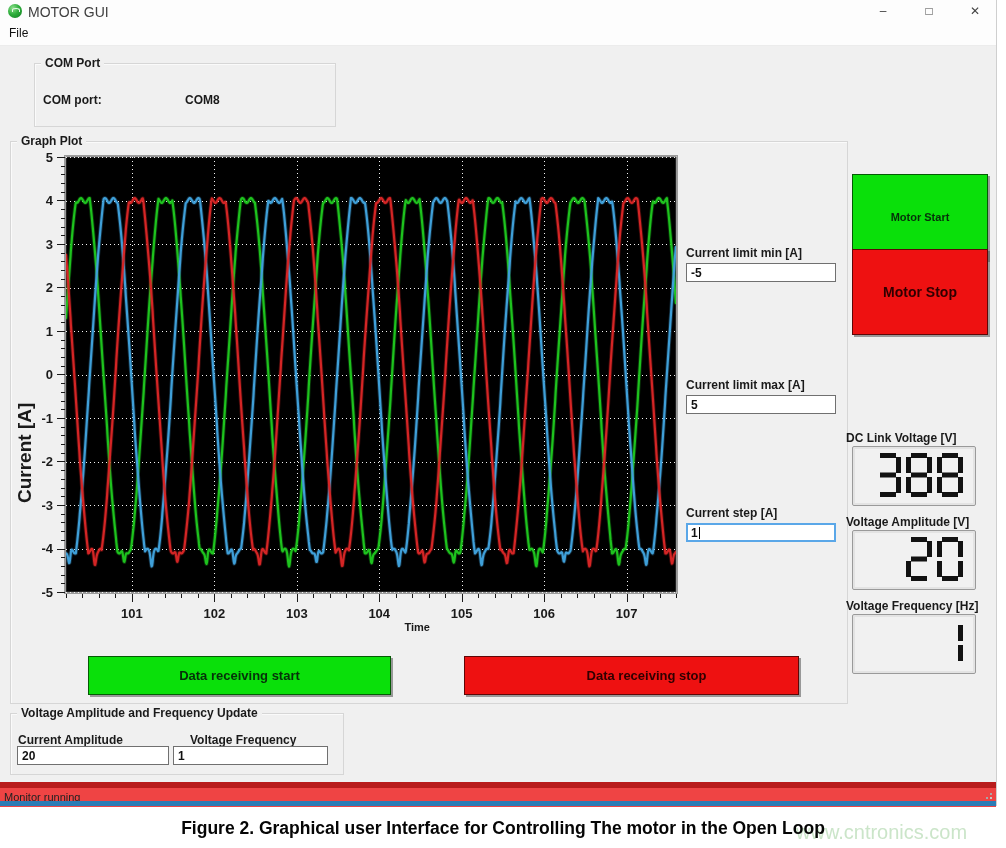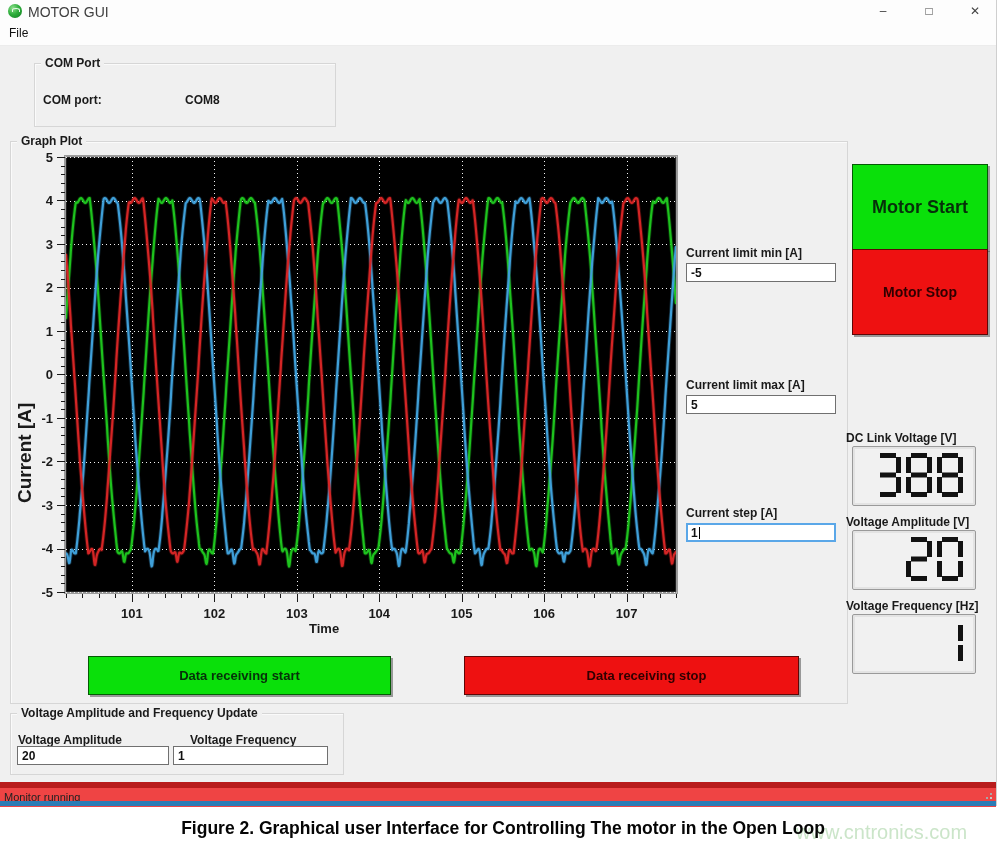--- a/index.html
+++ b/index.html
@@ -41,22 +41,22 @@
   .btn-green{background:var(--btn-green,#0ae00a);color:#06300a;}
   .btn-red{background:var(--btn-red,#ee1111);color:#300000;}
   
   .lcd{position:absolute;width:122px;height:58px;background:#f1f1f1;border:1px solid #9a9a9a;
        box-shadow:inset 0 0 0 2px #e3e3e3;border-radius:2px;}
   
   .plot-svg{position:absolute;left:40px;top:150px;}
   .y-axis-label{position:absolute;left:14px;top:323px;height:260px;width:26px;
       writing-mode:vertical-rl;transform:rotate(180deg);text-align:center;
       font-size:19px;font-weight:bold;color:#1a1a1a;}
-  .x-axis-label{position:absolute;left:309px;top:621px;width:100px;text-align:left;
-      font-size:13px;font-weight:bold;color:#1a1a1a;}
+  .x-axis-label{position:absolute;left:330px;top:621px;width:100px;text-align:right;
+      font-size:11px;font-weight:bold;color:#1a1a1a;}
   
   .statusbar{position:absolute;left:0;top:782px;width:100%;height:19px;background:#ef4444;
       border-top:6px solid #b91c1c;font-size:11px;color:#222;text-align:center;}
   .status-text{position:absolute;left:4px;top:3px;}
   .grip{position:absolute;right:4px;bottom:4px;width:2px;height:2px;background:#a8a8a8;
       box-shadow:-8px 0 #a8a8a8,-4px 0 #c6c6c6, -4px -4px #a8a8a8, 0 -4px #c6c6c6, 0 -8px #a8a8a8;}
   .win-bottom{position:absolute;left:0;top:801px;width:996px;height:5px;
       background:var(--win-bottom,#2b7cb5);}
   
   .caption-row{position:absolute;left:0;top:818px;width:1006px;height:30px;}
@@ -243,21 +243,21 @@
     <div class="lbl" style="left:686px;top:246px;">Current limit min [A]</div>
     <input class="tb" style="left: 686px; top: 263px; width: 150px;" value="-5">
     <div class="lbl" style="left:686px;top:378px;">Current limit max [A]</div>
     <input class="tb" style="left: 686px; top: 395px; width: 150px;" value="5">
     <div class="lbl" style="left:686px;top:506px;">Current step [A]</div>
     <div class="fake-input" style="left:686px;top:523px;width:150px;">
       <span>1</span>
         <span class="caret"></span>
     </div>
 
-    <div class="big-btn btn-green" style="left:852px;top:164px;width:134px;height:84px;font-size:18px;">Motor Start</div>
+    <div class="big-btn btn-green" style="left:852px;top:174px;width:134px;height:84px;font-size:11px;">Motor Start</div>
     <div class="big-btn btn-red" style="left:852px;top:249px;width:134px;height:84px;font-size:14px;">Motor Stop</div>
 
     <div class="lbl" style="left:846px;top:431px;">DC Link Voltage [V]</div>
     <div class="lcd" style="left:852px;top:446px;"><svg width="120" height="56">
           <rect x="27" y="6" width="16" height="5" fill="#121212"></rect>
           <rect x="43" y="10" width="5" height="16" fill="#121212"></rect>
           <rect x="27" y="25.5" width="16" height="5" fill="#121212"></rect>
           <rect x="43" y="30" width="5" height="16" fill="#121212"></rect>
           <rect x="27" y="45" width="16" height="5" fill="#121212"></rect>
           <rect x="58" y="6" width="16" height="5" fill="#121212"></rect>
@@ -293,21 +293,21 @@
     <div class="lcd" style="left:852px;top:614px;"><svg width="120" height="56">
           <rect x="105" y="10" width="5" height="16" fill="#121212"></rect>
           <rect x="105" y="30" width="5" height="16" fill="#121212"></rect>
         </svg></div>
 
     <div class="big-btn btn-green" style="left:88px;top:656px;width:301px;height:37px;font-size:13px;text-align:right;">Data receiving start</div>
     <div class="big-btn btn-red" style="left:464px;top:656px;width:303px;height:37px;font-size:13px;padding-left:30px;">Data receiving stop</div>
 
     <div class="groupbox" style="left:10px;top:713px;width:332px;height:60px;">
       <div class="legend">Voltage Amplitude and Frequency Update</div>
-      <div class="lbl" style="left:7px;top:19px;">Voltage Amplitude</div>
+      <div class="lbl" style="left:7px;top:19px;">Current Amplitude</div>
       <div class="lbl" style="left:163px;top:19px;margin-left:16px;">Voltage Frequency</div>
     </div>
     <input class="tb" style="left: 17px; top: 746px; width: 152px;" value="20">
     <input class="tb" style="left: 173px; top: 746px; width: 155px;" value="1">
 
     <div class="statusbar">
       <div class="status-text">Monitor running</div>
       <div class="grip"></div>
     </div>
     <div class="win-bottom"></div>

